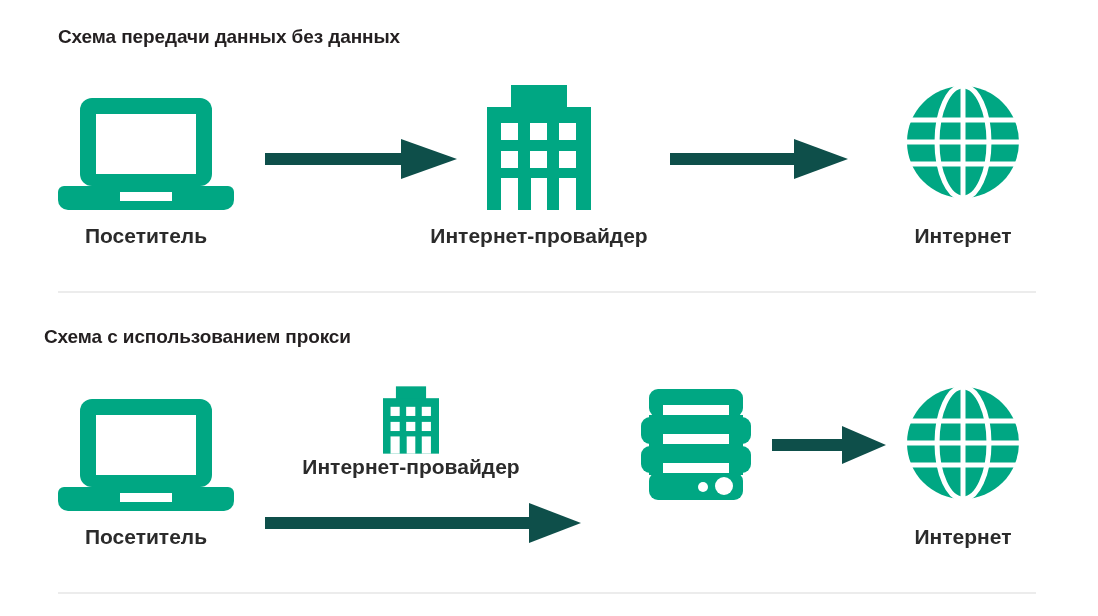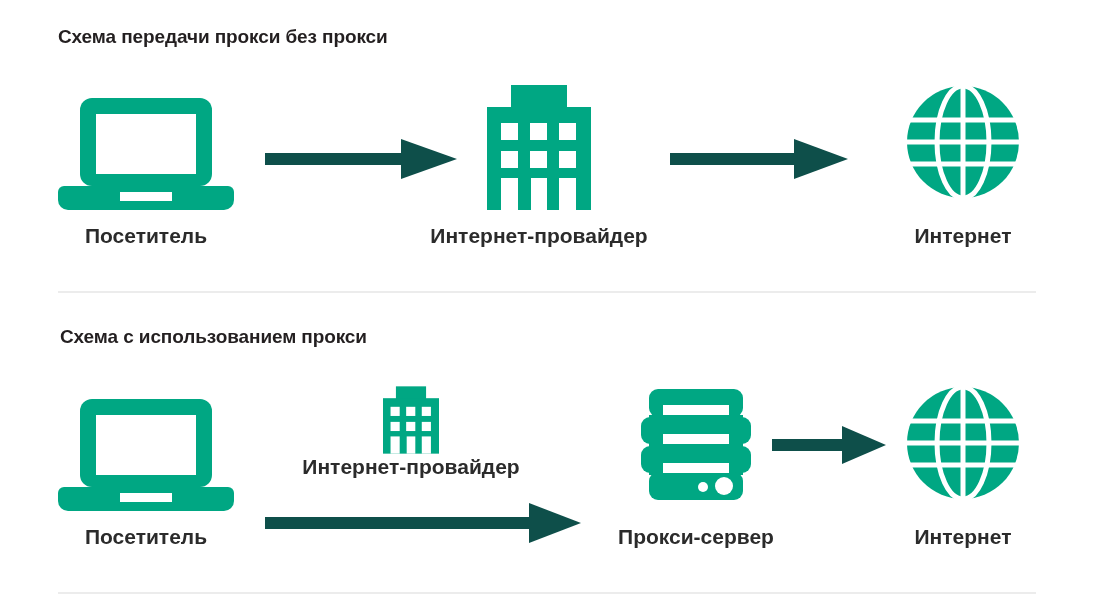--- a/index.html
+++ b/index.html
@@ -24,21 +24,21 @@
   }
   .section-title {
     position: absolute;
     font-size: 19px;
     font-weight: bold;
     letter-spacing: -0.1px;
     color: #231f20;
     white-space: nowrap;
   }
   #title-1 { left: 58px; top: 26px; }
-  #title-2 { left: 60px; top: 326px; }
+  #title-2 { left: 44px; top: 326px; }
 
   .divider {
     position: absolute;
     left: 58px;
     width: 978px;
     height: 2px;
     background: #ececec;
   }
   #divider-1 { top: 291px; }
   #divider-2 { top: 592px; }
@@ -85,21 +85,21 @@
   #arrow-2b        { left: 772px; top: 426px; width: 114px; height: 38px; }
 
   #icon-globe-2    { left: 905px; top: 385px; width: 116px; height: 116px; }
   #label-internet-2{ left: 905px; top: 525px; width: 116px; }
 </style>
 </head>
 <body>
 
 <div class="diagram-root">
 
-  <div class="section-title" id="title-1">Схема передачи прокси без прокси</div>
+  <div class="section-title" id="title-1">Схема передачи данных без данных</div>
 
   <div class="icon-wrap" id="icon-laptop-1">
     <svg viewBox="0 0 176 112" width="176" height="112" aria-hidden="true">
       <rect x="22" y="0" width="132" height="88" rx="12" ry="12" fill="#00a783"></rect>
       <rect x="38" y="16" width="100" height="60" fill="#ffffff"></rect>
       <path d="M6 88 H170 a6 6 0 0 1 6 6 v8 a10 10 0 0 1 -10 10 H10 a10 10 0 0 1 -10 -10 v-8 a6 6 0 0 1 6 -6 z" fill="#00a783"></path>
       <rect x="62" y="94" width="52" height="9" fill="#ffffff"></rect>
     </svg>
   </div>
   <div class="node-label" id="label-visitor-1">Посетитель</div>
@@ -197,21 +197,20 @@
         <rect x="8" y="57" width="94" height="31"></rect>
         <rect x="8" y="85" width="94" height="28" rx="9" ry="9"></rect>
       </g>
       <rect x="22" y="18" width="66" height="10" fill="#ffffff"></rect>
       <rect x="22" y="47" width="66" height="10" fill="#ffffff"></rect>
       <rect x="22" y="76" width="66" height="10" fill="#ffffff"></rect>
       <circle cx="83" cy="99" r="9" fill="#ffffff"></circle>
       <circle cx="62" cy="100" r="5" fill="#ffffff"></circle>
     </svg>
   </div>
-  <div class="node-label" id="label-proxy-2">Прокси-сервер</div>
 
   <div class="icon-wrap" id="arrow-2b">
     <svg viewBox="0 0 114 38" width="114" height="38" aria-hidden="true">
       <rect x="0" y="13" width="78" height="12" fill="#0e4f4a"></rect>
       <polygon points="70,0 114,19 70,38" fill="#0e4f4a"></polygon>
     </svg>
   </div>
 
   <div class="icon-wrap" id="icon-globe-2">
     <svg viewBox="0 0 116 116" width="116" height="116" aria-hidden="true">

